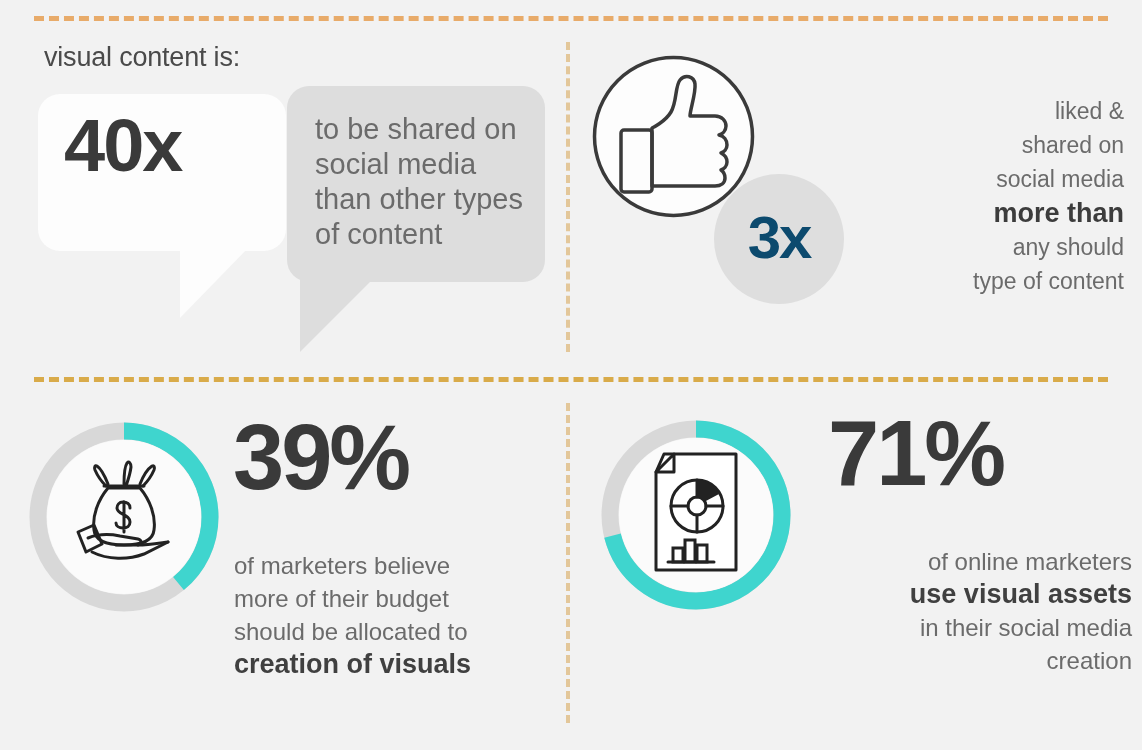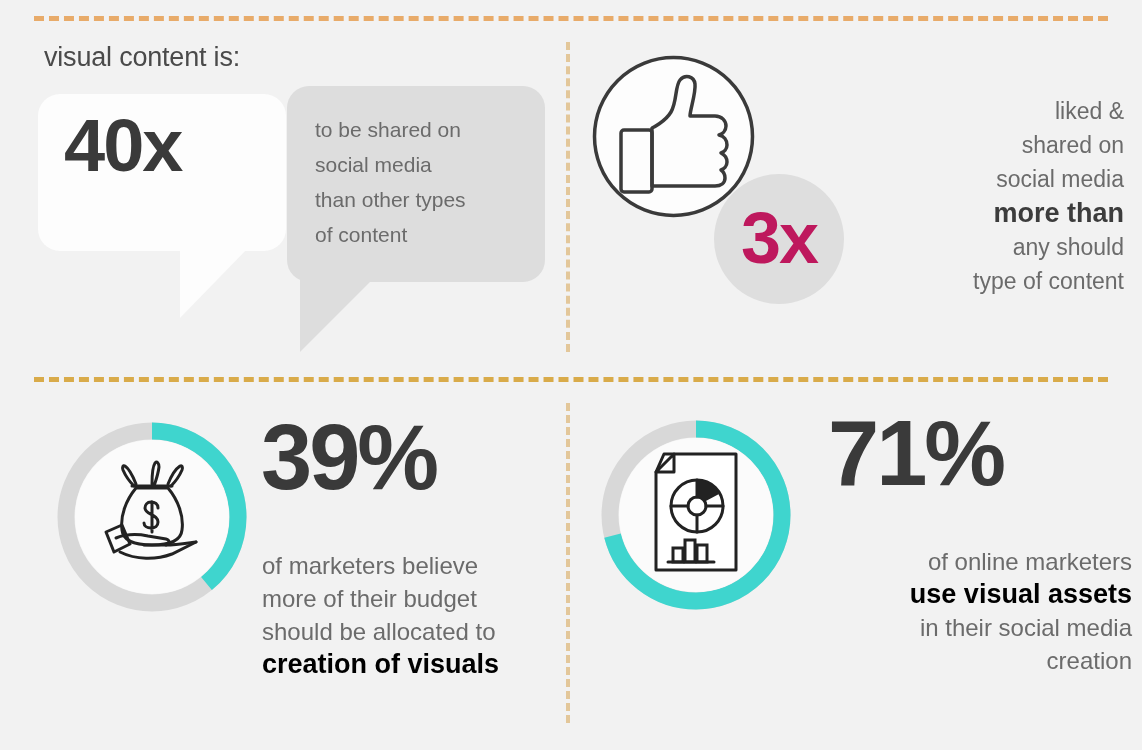--- a/index.html
+++ b/index.html
@@ -77,21 +77,21 @@
     left: 300px;
     top: 258px;
     border-left: 0 solid transparent;
     border-right: 78px solid transparent;
     border-top: 78px solid #dddddd;
   }
   #bubble-gray .bubble-text {
     position: absolute;
     left: 28px;
     top: 26px;
-    font-size: 21px;
+    font-size: 29px;
     line-height: 35px;
     color: #6b6b6b;
   }
 
   
   #bubble-white {
     left: 38px;
     top: 78px;
     width: 248px;
     height: 157px;
@@ -140,40 +140,40 @@
     width: 130px;
     height: 130px;
     border-radius: 50%;
     background: #dedede;
   }
   #badge-3x .badge-label {
     position: absolute;
     left: 0; right: 0;
     top: 33px;
     text-align: center;
-    font-size: 72px;
+    font-size: 60px;
     font-weight: bold;
-    color: #be185d;
+    color: #0c4a6e;
     letter-spacing: -2px;
     line-height: 62px;
   }
   #q2-text {
     position: absolute;
     right: 18px;
     top: 78px;
     width: 260px;
     text-align: right;
     font-size: 23px;
     line-height: 34px;
     color: #6b6b6b;
   }
   .strong-line { font-weight: bold; color: #3c3c3c; font-size: 27px; }
 
   
-  #q3 { left: 0;    top: 377px; width: 566px; height: 373px; margin-left: 28px; }
+  #q3 { left: 0;    top: 377px; width: 566px; height: 373px; }
   #q4 { left: 566px; top: 377px; width: 576px; height: 373px; }
 
   .donut {
     position: absolute;
     width: 196px;
     height: 196px;
   }
   #donut-39 { left: 26px; top: 42px; }
   #donut-71 { left: 32px; top: 40px; }
 
@@ -199,21 +199,21 @@
   .body-text {
     position: absolute;
     font-size: 24px;
     line-height: 33px;
     color: #6b6b6b;
   }
   #text-39 { left: 234px; top: 172px; width: 320px; }
   #text-71 { left: 266px; top: 168px; width: 300px; text-align: right; }
   .body-text .bold {
     font-weight: bold;
-    color: #000000;
+    color: #404040;
     font-size: 27px;
   }
 </style>
 </head>
 <body>
 
 <div id="infographic">
 
   <div class="divider-h top"></div>
   <div class="divider-h mid"></div>

